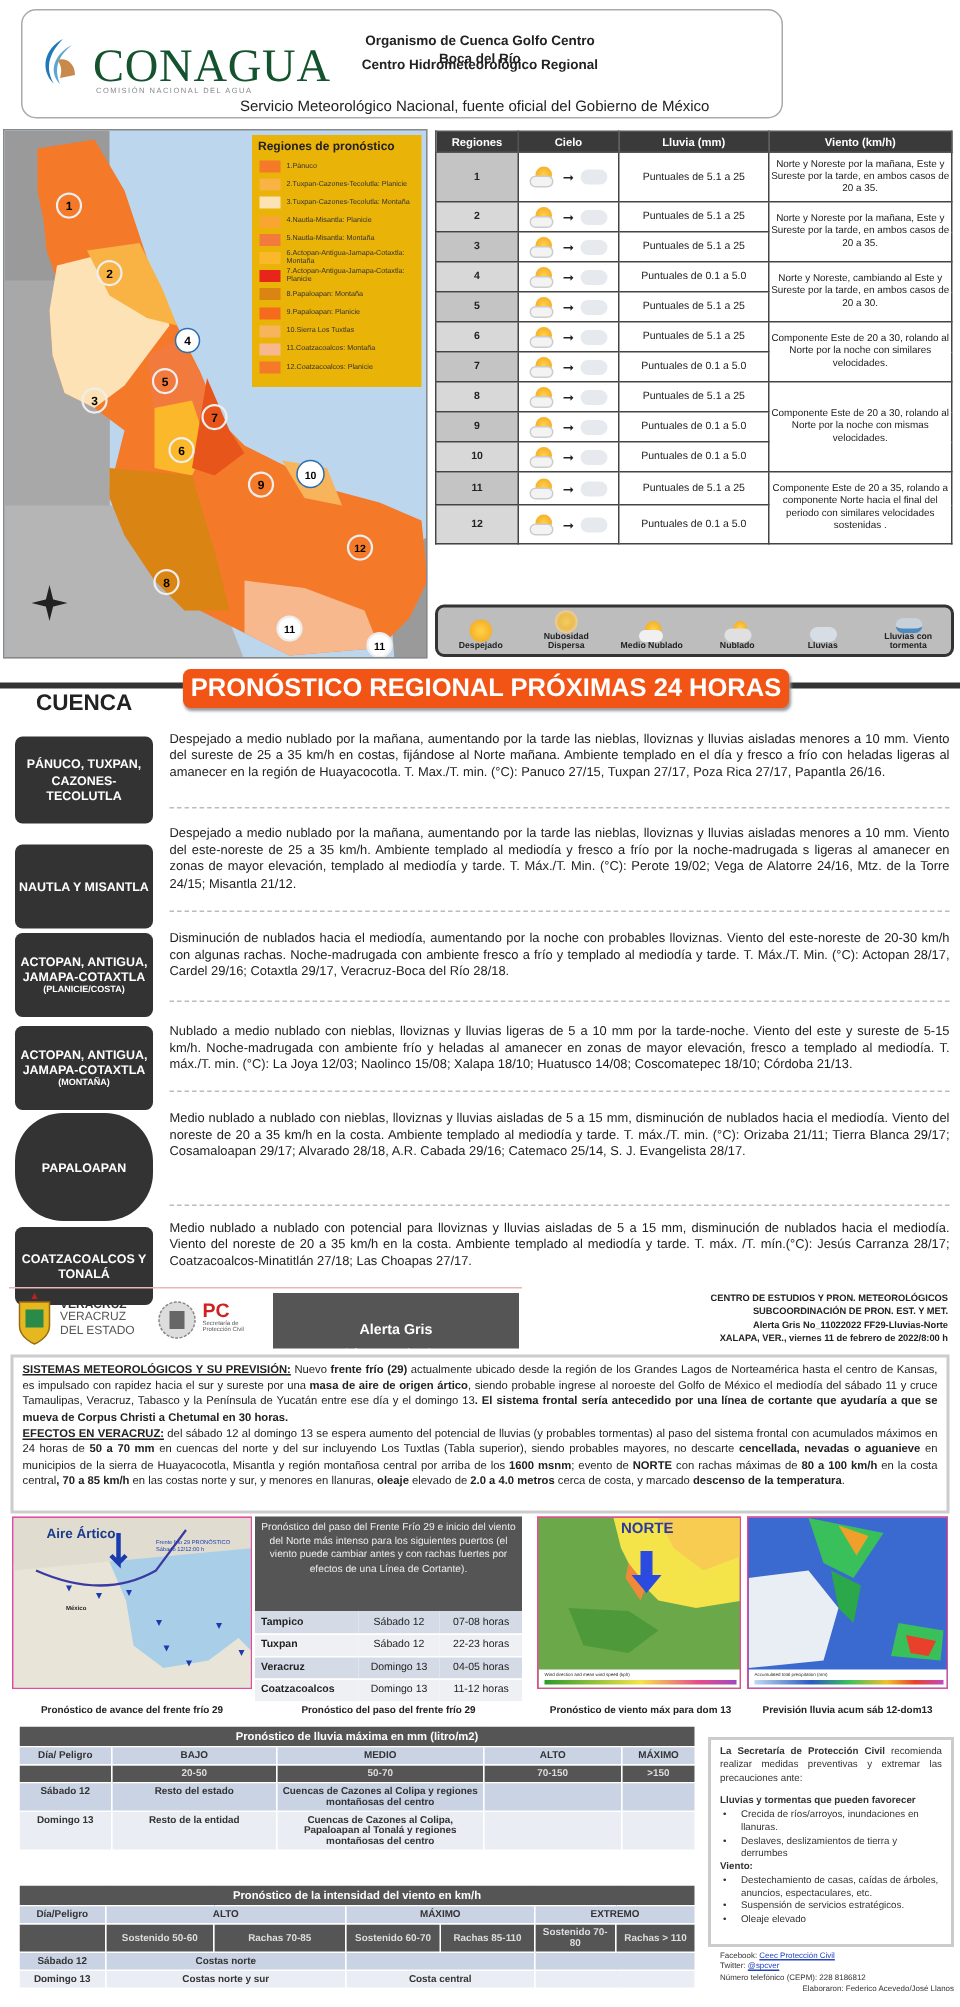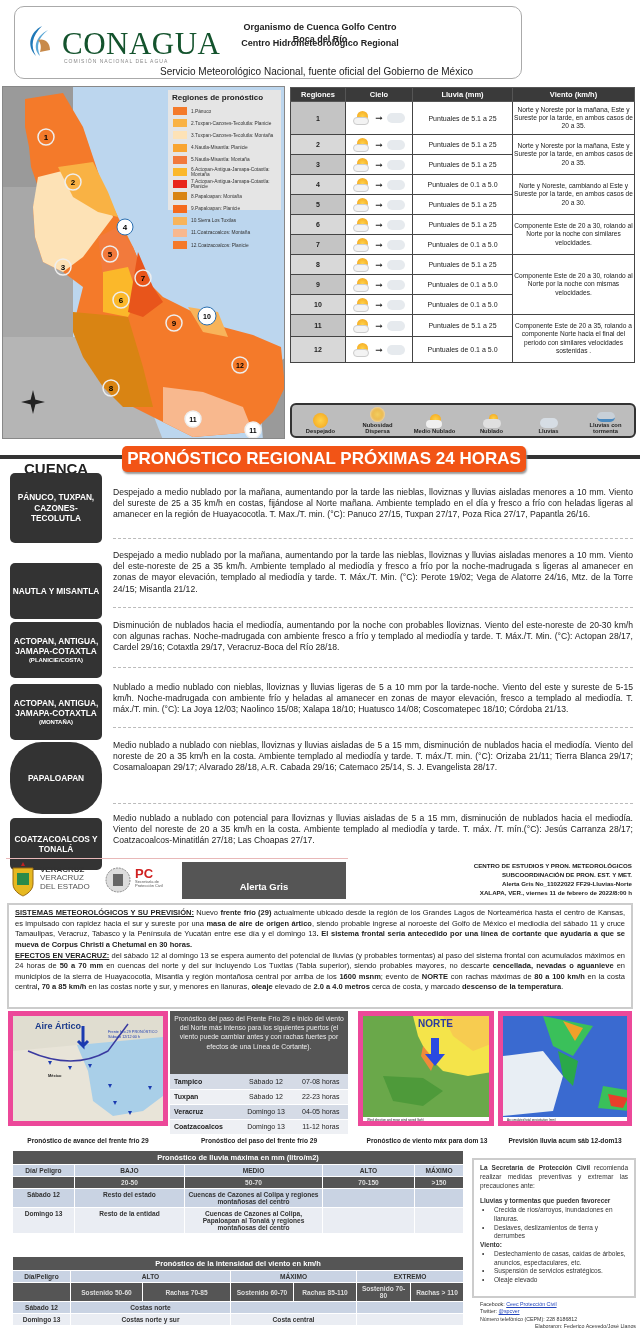--- a/index.html
+++ b/index.html
@@ -8,21 +8,21 @@
 
 #hdr{left:14px;top:6px;width:508px;height:73px;border:1px solid #aaa;border-radius:10px;background:#fff}
 #logo{left:22px;top:22px;width:150px;height:44px}
 #logo .mark{position:absolute;left:0;top:2px;width:34px;height:34px}
 #logo .name{position:absolute;left:40px;top:4px;font-family:Liberation Serif, serif;font-size:31px;color:#14532d;letter-spacing:0.5px}
 #logo .sub{position:absolute;left:42px;top:36px;font-size:5px;color:#888;letter-spacing:1px}
 .htxt{font-size:9px;font-weight:bold;text-align:center;width:320px;left:160px}
 #hsub{left:160px;width:320px;top:66px;font-size:10px;text-align:left}
 
 #map{left:2px;top:86px;width:283px;height:353px;background:#bcd6ee;border:1px solid #888;overflow:hidden}
-#legend{left:168px;top:90px;width:113px;height:120px;background:#e5e5e5}
+#legend{left:168px;top:90px;width:113px;height:168px;background:#eab308}
 #legend .lt{font-size:8px;font-weight:bold;padding:3px 4px}
 #legend .li{display:flex;align-items:center;height:12.2px;font-size:4.8px;color:#333}
 #legend .sw{width:14px;height:8px;margin:0 4px 0 5px;flex:none}
 
 #rtab{left:290px;top:87px;width:345px;border-collapse:collapse;font-size:7px}
 #rtab th{background:#3a3a3a;color:#fff;height:14px;font-size:7.5px;border:1px solid #555}
 #rtab td{border:1px solid #444;text-align:center;height:20px}
 #rtab td.rn{background:#d8d8d8;font-weight:bold;width:55px}
 #rtab tr:nth-child(odd) td.rn{background:#c4c4c4}
 #rtab td.sky{width:67px;padding:0}
@@ -44,21 +44,21 @@
 .dash{left:113px;width:520px;border-top:1px dashed #bbb;height:0}
 
 #alrule{left:6px;top:858px;width:342px;border-top:1px solid #e8b8b8}
 #vlogo{left:10px;top:862px;width:85px;height:36px}
 #pclogo{left:105px;top:866px;width:70px;height:30px}
 #alerta{left:182px;top:862px;width:164px;height:37px;background:#555;color:#fff;text-align:center;font-size:9.5px;font-weight:bold;line-height:17px;padding-top:16px}
 #alinfo{left:370px;top:862px;width:262px;text-align:right;font-size:6.2px;font-weight:bold;line-height:1.45}
 #sist{left:7px;top:903px;width:626px;height:106px;border:2px solid #ccc;padding:3px 6px;font-size:7.5px;line-height:1.42;text-align:justify}
 #sist b.u{text-decoration:underline}
 
-.imgbox{top:1011px;height:115px;border:5px solid #ec4899;overflow:hidden}
+.imgbox{top:1011px;height:115px;border:1px solid #ec4899;overflow:hidden}
 .cap{top:1137px;font-size:6.6px;font-weight:bold;text-align:center}
 #paso{left:170px;top:1011px;width:178px}
 #pasohd{background:#555;color:#eee;font-size:6.8px;text-align:center;line-height:1.35;padding:3px 4px;height:63px}
 #pasotab{width:100%;border-collapse:collapse;font-size:7px}
 #pasotab td{height:15px;padding:0 4px;border-bottom:1px solid #fff}
 #pasotab tr:nth-child(odd) td{background:#d5dbe6}
 #pasotab tr:nth-child(even) td{background:#eef0f4}
 
 .gtab{left:12px;width:452px;border-collapse:collapse;font-size:6.6px;font-weight:bold;text-align:center}
 .gtab td{border:1px solid #fff;padding:2px}
@@ -410,21 +410,21 @@
     <span class="cloud" style="background:#c8d0d8;border-bottom:3px solid #4a8ac0"></span>
     <span>Lluvias con tormenta</span>
   </div>
 </div>
 
 <div id="rule" class="abs"></div>
 <div id="banner" class="abs">PRONÓSTICO REGIONAL PRÓXIMAS 24 HORAS</div>
 <div id="cuenca" class="abs">CUENCA</div>
 
 <div id="cuencas-wrap">
-    <div class="abs reg" style="top: 473px; height: 70px;">
+    <div class="abs reg" style="top: 491px; height: 58px;">
       <span>PÁNUCO, TUXPAN, CAZONES-TECOLUTLA</span>
     </div>
     <div class="abs rtx" style="top: 487px;">Despejado a medio nublado por la mañana, aumentando por la tarde las nieblas, lloviznas y lluvias aisladas menores a 10 mm. Viento del sureste de 25 a 35 km/h en costas, fijándose al Norte mañana. Ambiente templado en el día y fresco a frío con heladas ligeras al amanecer en la región de Huayacocotla. T. Max./T. min. (°C): Panuco 27/15, Tuxpan 27/17, Poza Rica 27/17, Papantla 26/16.</div>
     <div class="abs reg" style="top: 563px; height: 56px;">
       <span>NAUTLA Y MISANTLA</span>
     </div>
     <div class="abs rtx" style="top: 550px;">Despejado a medio nublado por la mañana, aumentando por la tarde las nieblas, lloviznas y lluvias aisladas menores a 10 mm. Viento del este-noreste de 25 a 35 km/h. Ambiente templado al mediodía y fresco a frío por la noche-madrugada s ligeras al amanecer en zonas de mayor elevación, templado al mediodía y tarde. T. Máx./T. Min. (°C): Perote 19/02; Vega de Alatorre 24/16, Mtz. de la Torre 24/15; Misantla 21/12.</div>
     <div class="abs reg" style="top: 622px; height: 56px;">
       <span>ACTOPAN, ANTIGUA, JAMAPA-COTAXTLA</span>
       <small>(PLANICIE/COSTA)</small>

